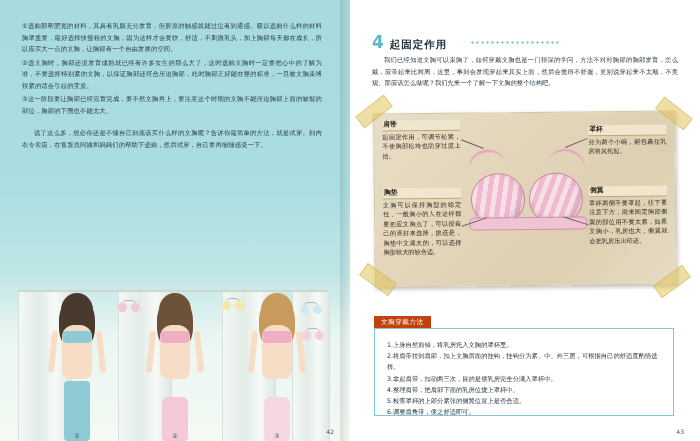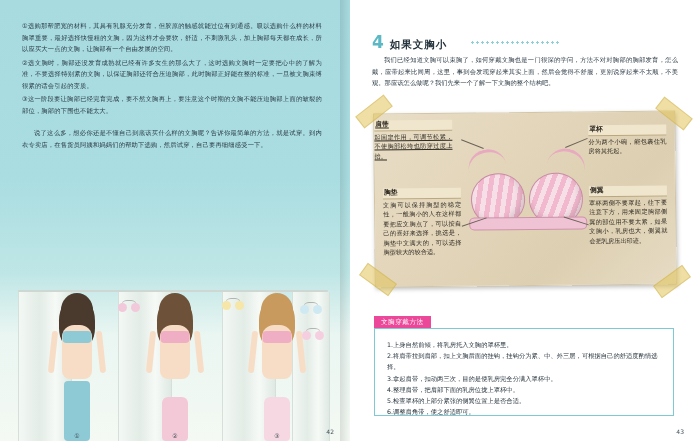--- a/index.html
+++ b/index.html
@@ -328,21 +328,21 @@
   .lead {
     position: absolute;
     background: #6b6257;
     height: 1px;
   }
   
   .method-tab {
     position: absolute;
     left: 24px;
     top: 316px;
-    background: #ec4899;
+    background: #c2410c;
     color: #ffffff;
     font-size: 6.6px;
     padding: 2px 7px;
     letter-spacing: 0.5px;
   }
   .method-box {
     position: absolute;
     left: 24px;
     top: 328px;
     width: 300px;
@@ -447,28 +447,28 @@
 
     <div class="page-num-left">42</div>
     <div class="paper-edge"></div>
   </div>
 
   <div class="page-right">
     <div class="rp-inner">
 
       <div class="section-head">
         <span class="section-num">4</span>
-        <span class="section-title">如果文胸小</span>
+        <span class="section-title">起固定作用</span>
       </div>
       <div class="dots"></div>
 
       <div class="intro">我们已经知道文胸可以束胸了，如何穿戴文胸也是一门很深的学问，方法不对对胸部的胸部发育，怎么戴，应带起来比同周，这里，事到会发现穿起来其实上面，然后会觉得不舒服，更别说穿起来不太顺，不美观。那应该怎么做呢？我们先来一个了解一下文胸的整个结构吧。</div>
 
       <div class="photo-card">
-        <div class="ph-label" style="left:0; top:6px;text-decoration:underline;">
+        <div class="ph-label" style="left:8px; top:6px;">
           <b>肩带</b>
           <span>起固定作用，可调节松紧，不使胸部松垮也防穿过度上抬。</span>
         </div>
         <div class="ph-label" style="right:8px; top:13px;">
           <b>罩杯</b>
           <span>分为两个小碗，能包裹住乳房将其托起。</span>
         </div>
         <div class="ph-label" style="left:8px; top:74px;">
           <b>胸垫</b>
           <span>文胸可以保持胸型的稳定性，一般胸小的人在这样都要把应文胸点了，可以按自己的喜好来选择，挑选是，胸垫中文满大的，可以选择胸型较大的较合适。</span>

